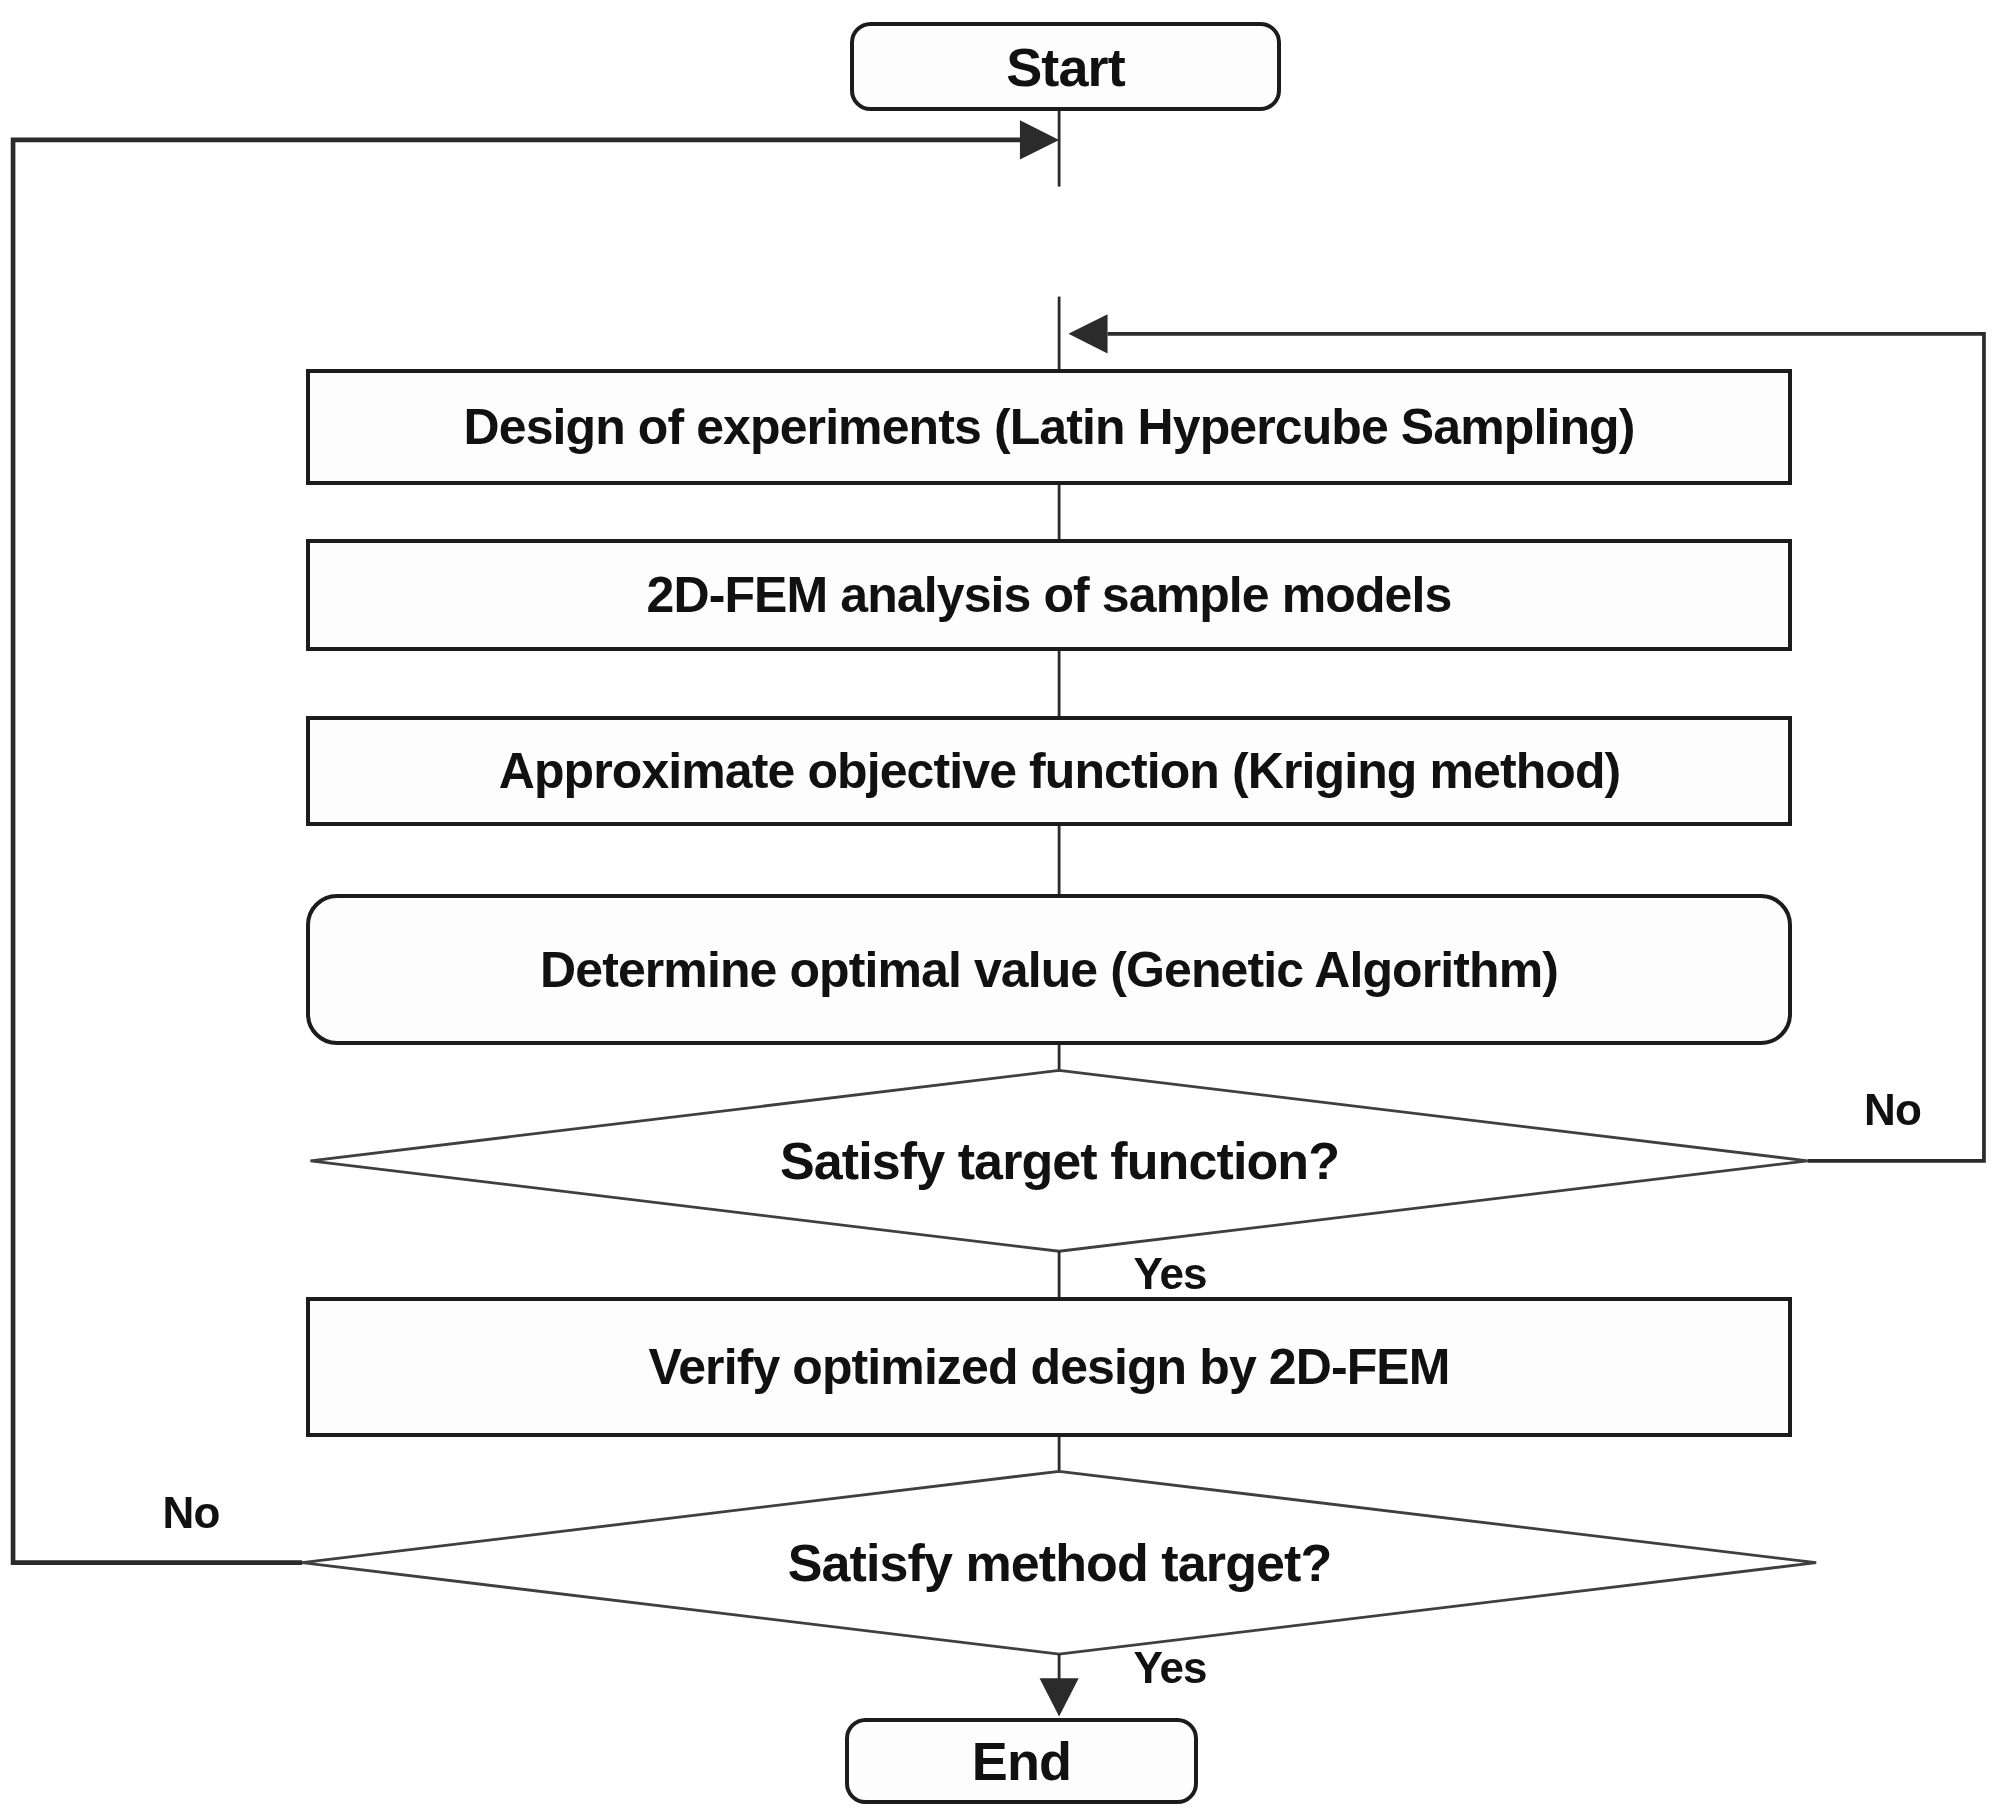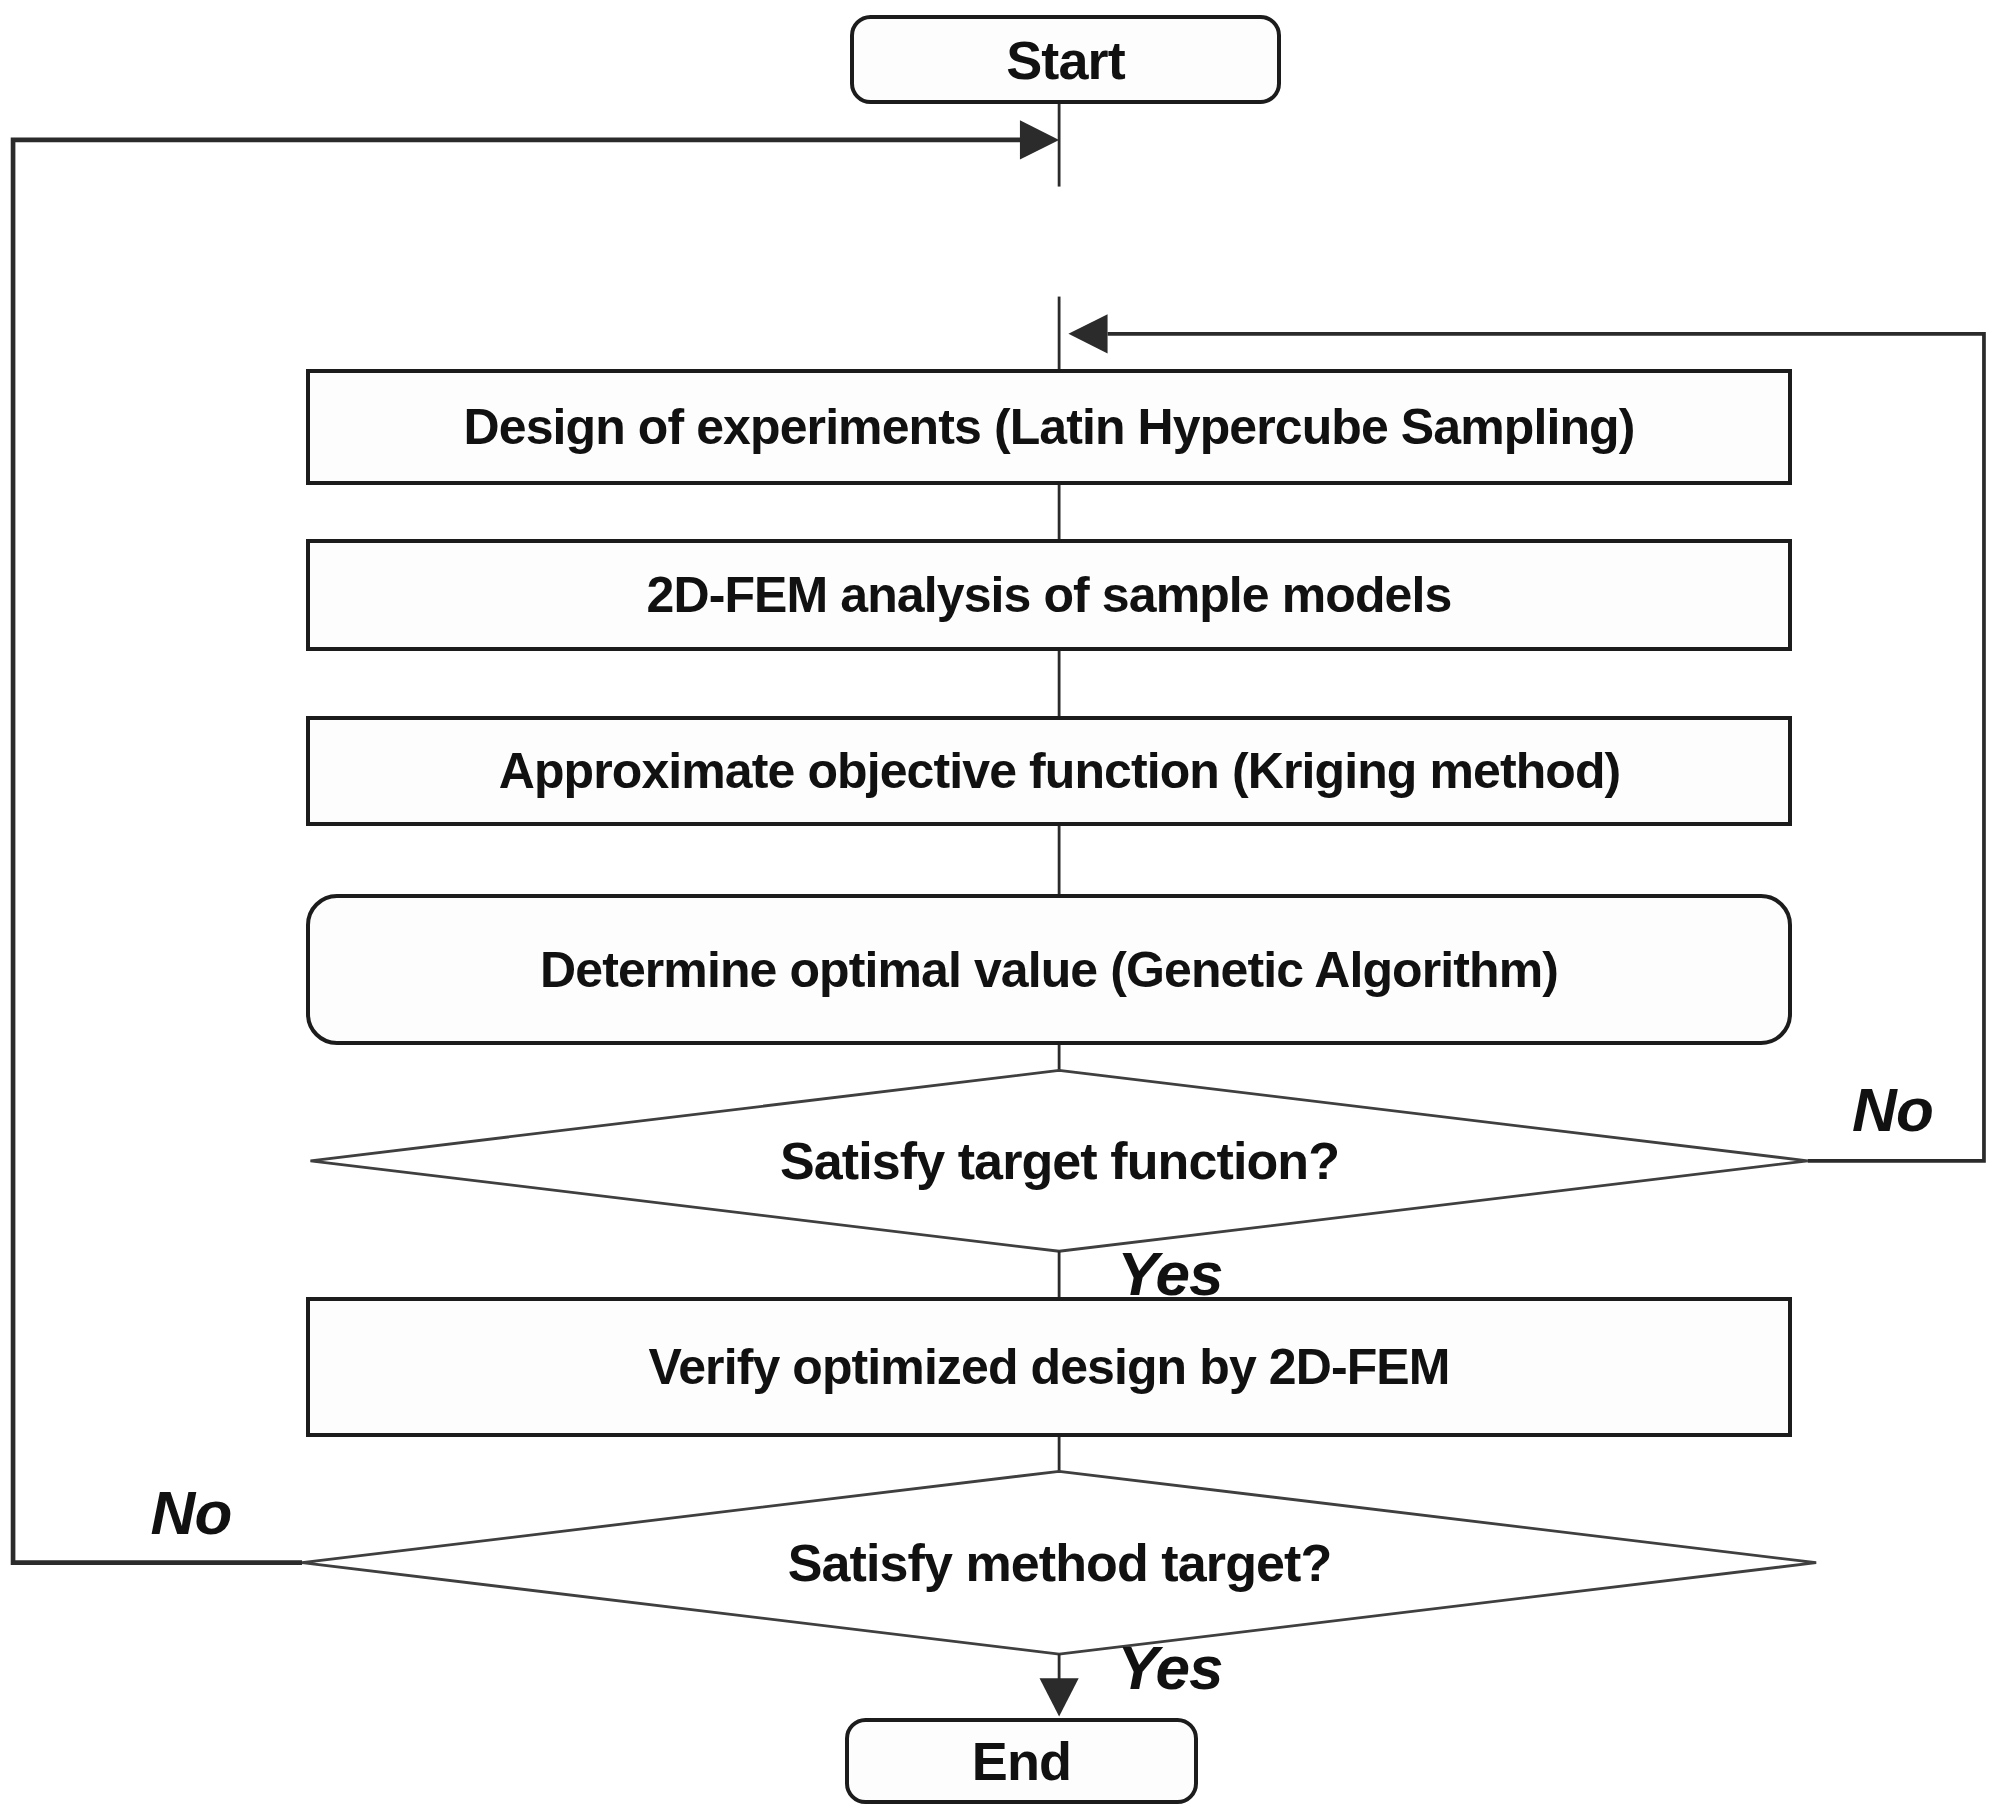--- a/index.html
+++ b/index.html
@@ -33,42 +33,42 @@
   .process{
     left:306px;width:1486px;
     border:4.7px solid var(--border);
     font-size:50px;
   }
   .terminal{
     border:4.7px solid var(--border);
     border-radius:20.5px;
     font-size:54px;
   }
-  #node-start{left:850px;top:15px;width:431px;height:89px;}
+  #node-start{left:850px;top:22px;width:431px;height:89px;}
   #node-set-objective{top:185px;height:114px;}
   #node-design-of-experiments{top:369px;height:116px;}
   #node-fem-analysis{top:539px;height:112px;}
   #node-approximate-objective{top:716px;height:110px;padding-left:21px;}
   #node-determine-optimal{top:894px;height:151px;border-radius:31px;}
   #node-verify-design{top:1297px;height:140px;}
   #node-end{left:845px;top:1718px;width:353px;height:86px;}
   .decision-label{
     position:absolute;z-index:2;
     display:flex;align-items:center;justify-content:center;
     color:var(--text);font-weight:bold;font-size:52px;
     letter-spacing:-0.9px;white-space:nowrap;
     background:transparent;
   }
   #label-satisfy-target-function{left:500px;top:1123px;width:1119px;height:75px;}
   #label-satisfy-design-target{left:500px;top:1525px;width:1119px;height:75px;}
   .edge-label{
     position:absolute;z-index:3;
     display:flex;align-items:center;justify-content:center;
-    color:var(--text);font-weight:bold;font-size:62px;
-    letter-spacing:-0.9px;white-space:nowrap;font-style:italic;
+    color:var(--text);font-weight:bold;font-size:44px;
+    letter-spacing:-0.9px;white-space:nowrap;
   }
   #edge-label-no-target{left:1818px;top:1072px;width:149px;height:75px;}
   #edge-label-yes-target{left:1086px;top:1238px;width:168px;height:71px;}
   #edge-label-no-design{left:107px;top:1475px;width:168px;height:75px;}
   #edge-label-yes-design{left:1086px;top:1630px;width:168px;height:75px;}
 </style>
 </head>
 <body>
 
 <div class="canvas">

